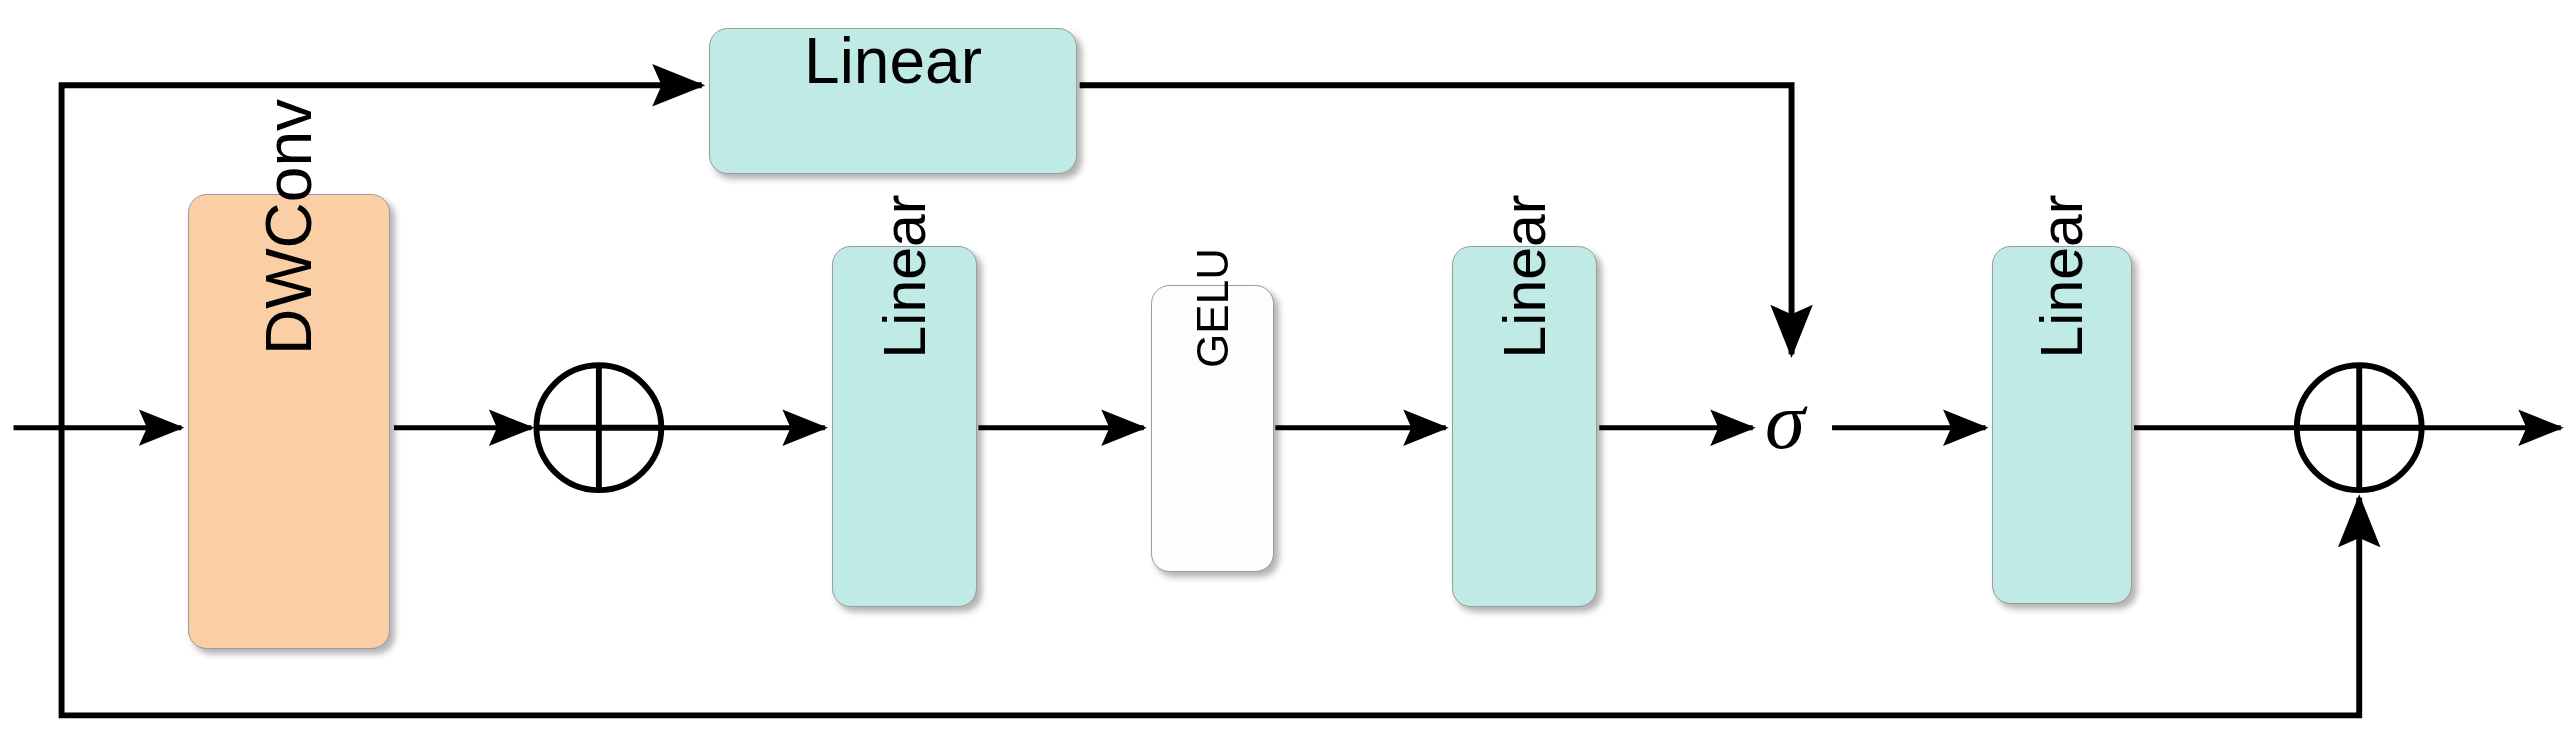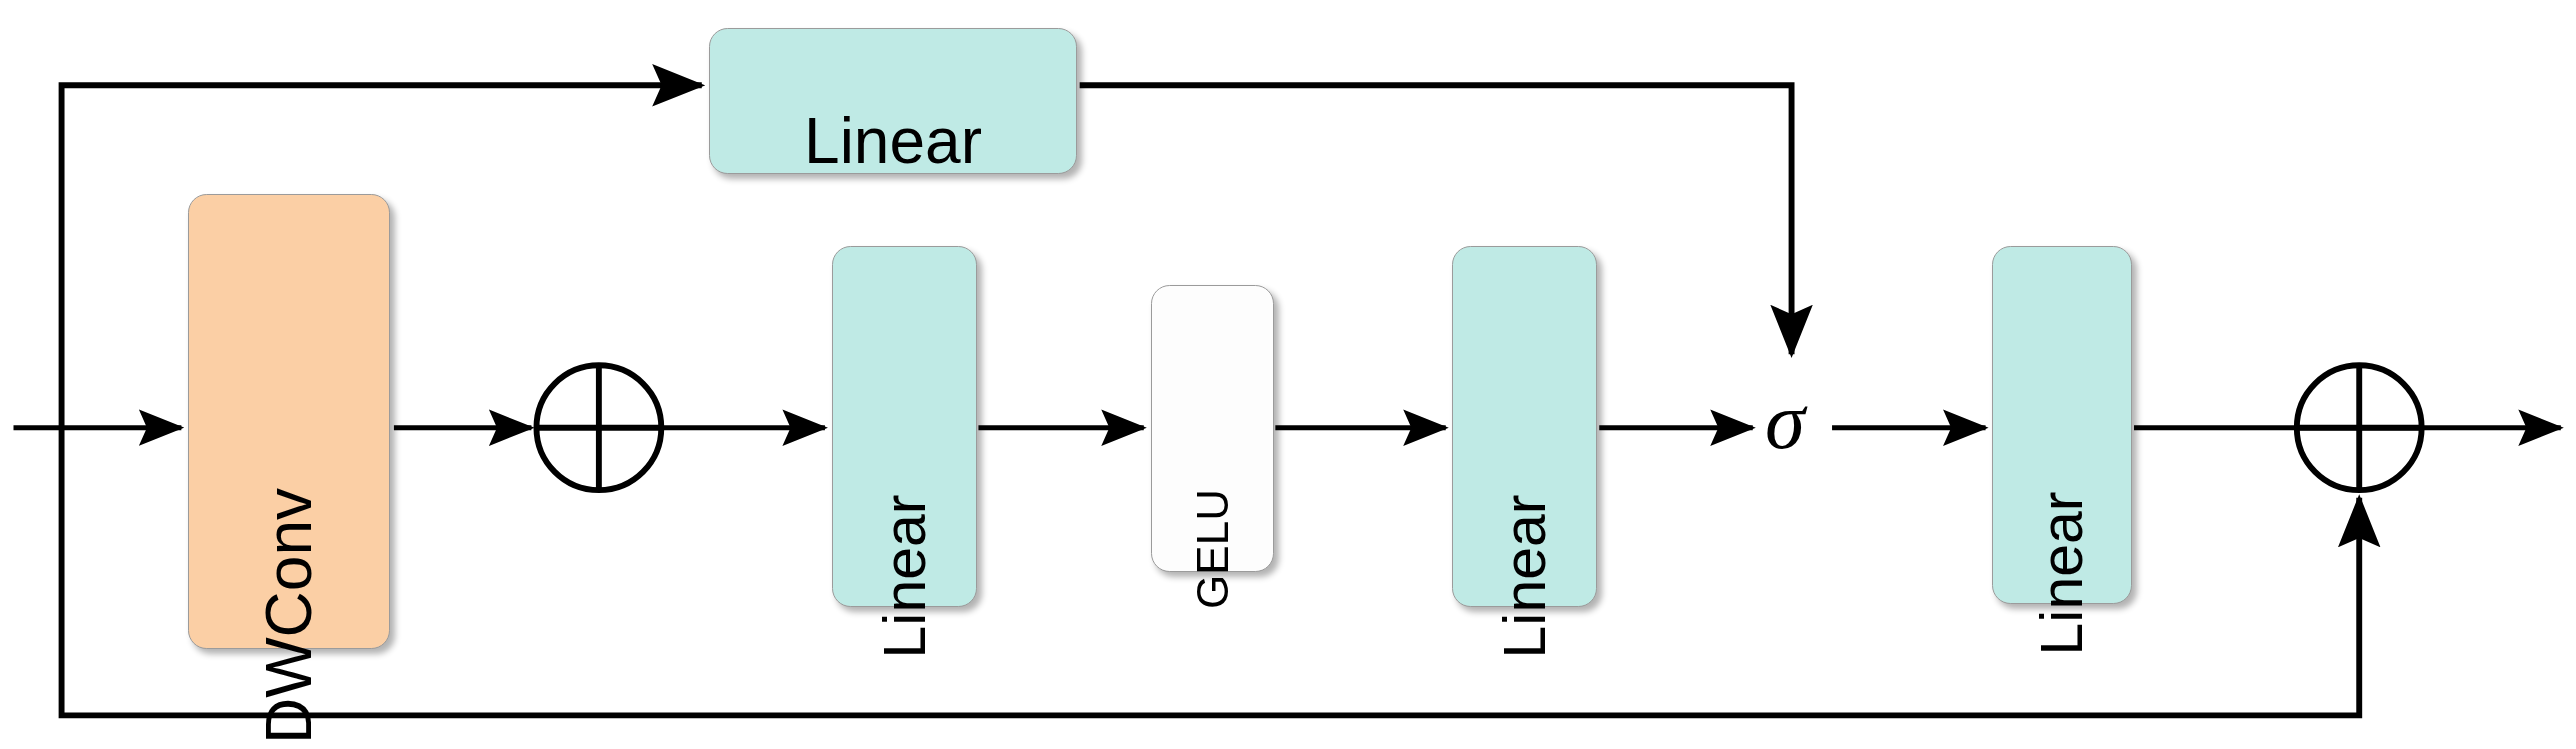--- a/index.html
+++ b/index.html
@@ -24,21 +24,21 @@
     top: 0;
     width: 2576px;
     height: 750px;
   }
   .node-box {
     position: absolute;
     box-sizing: border-box;
     border: 1.7px solid #9b9b9b;
     border-radius: 18.6px;
     display: flex;
-    align-items: flex-end;
+    align-items: flex-start;
     justify-content: center;
     box-shadow: 4.2px 5px 5.9px rgba(0,0,0,0.30);
   }
   .node-label {
     font-family: "Liberation Sans", sans-serif;
     color: #000000;
     line-height: 1;
     white-space: nowrap;
     letter-spacing: 0px;
   }

